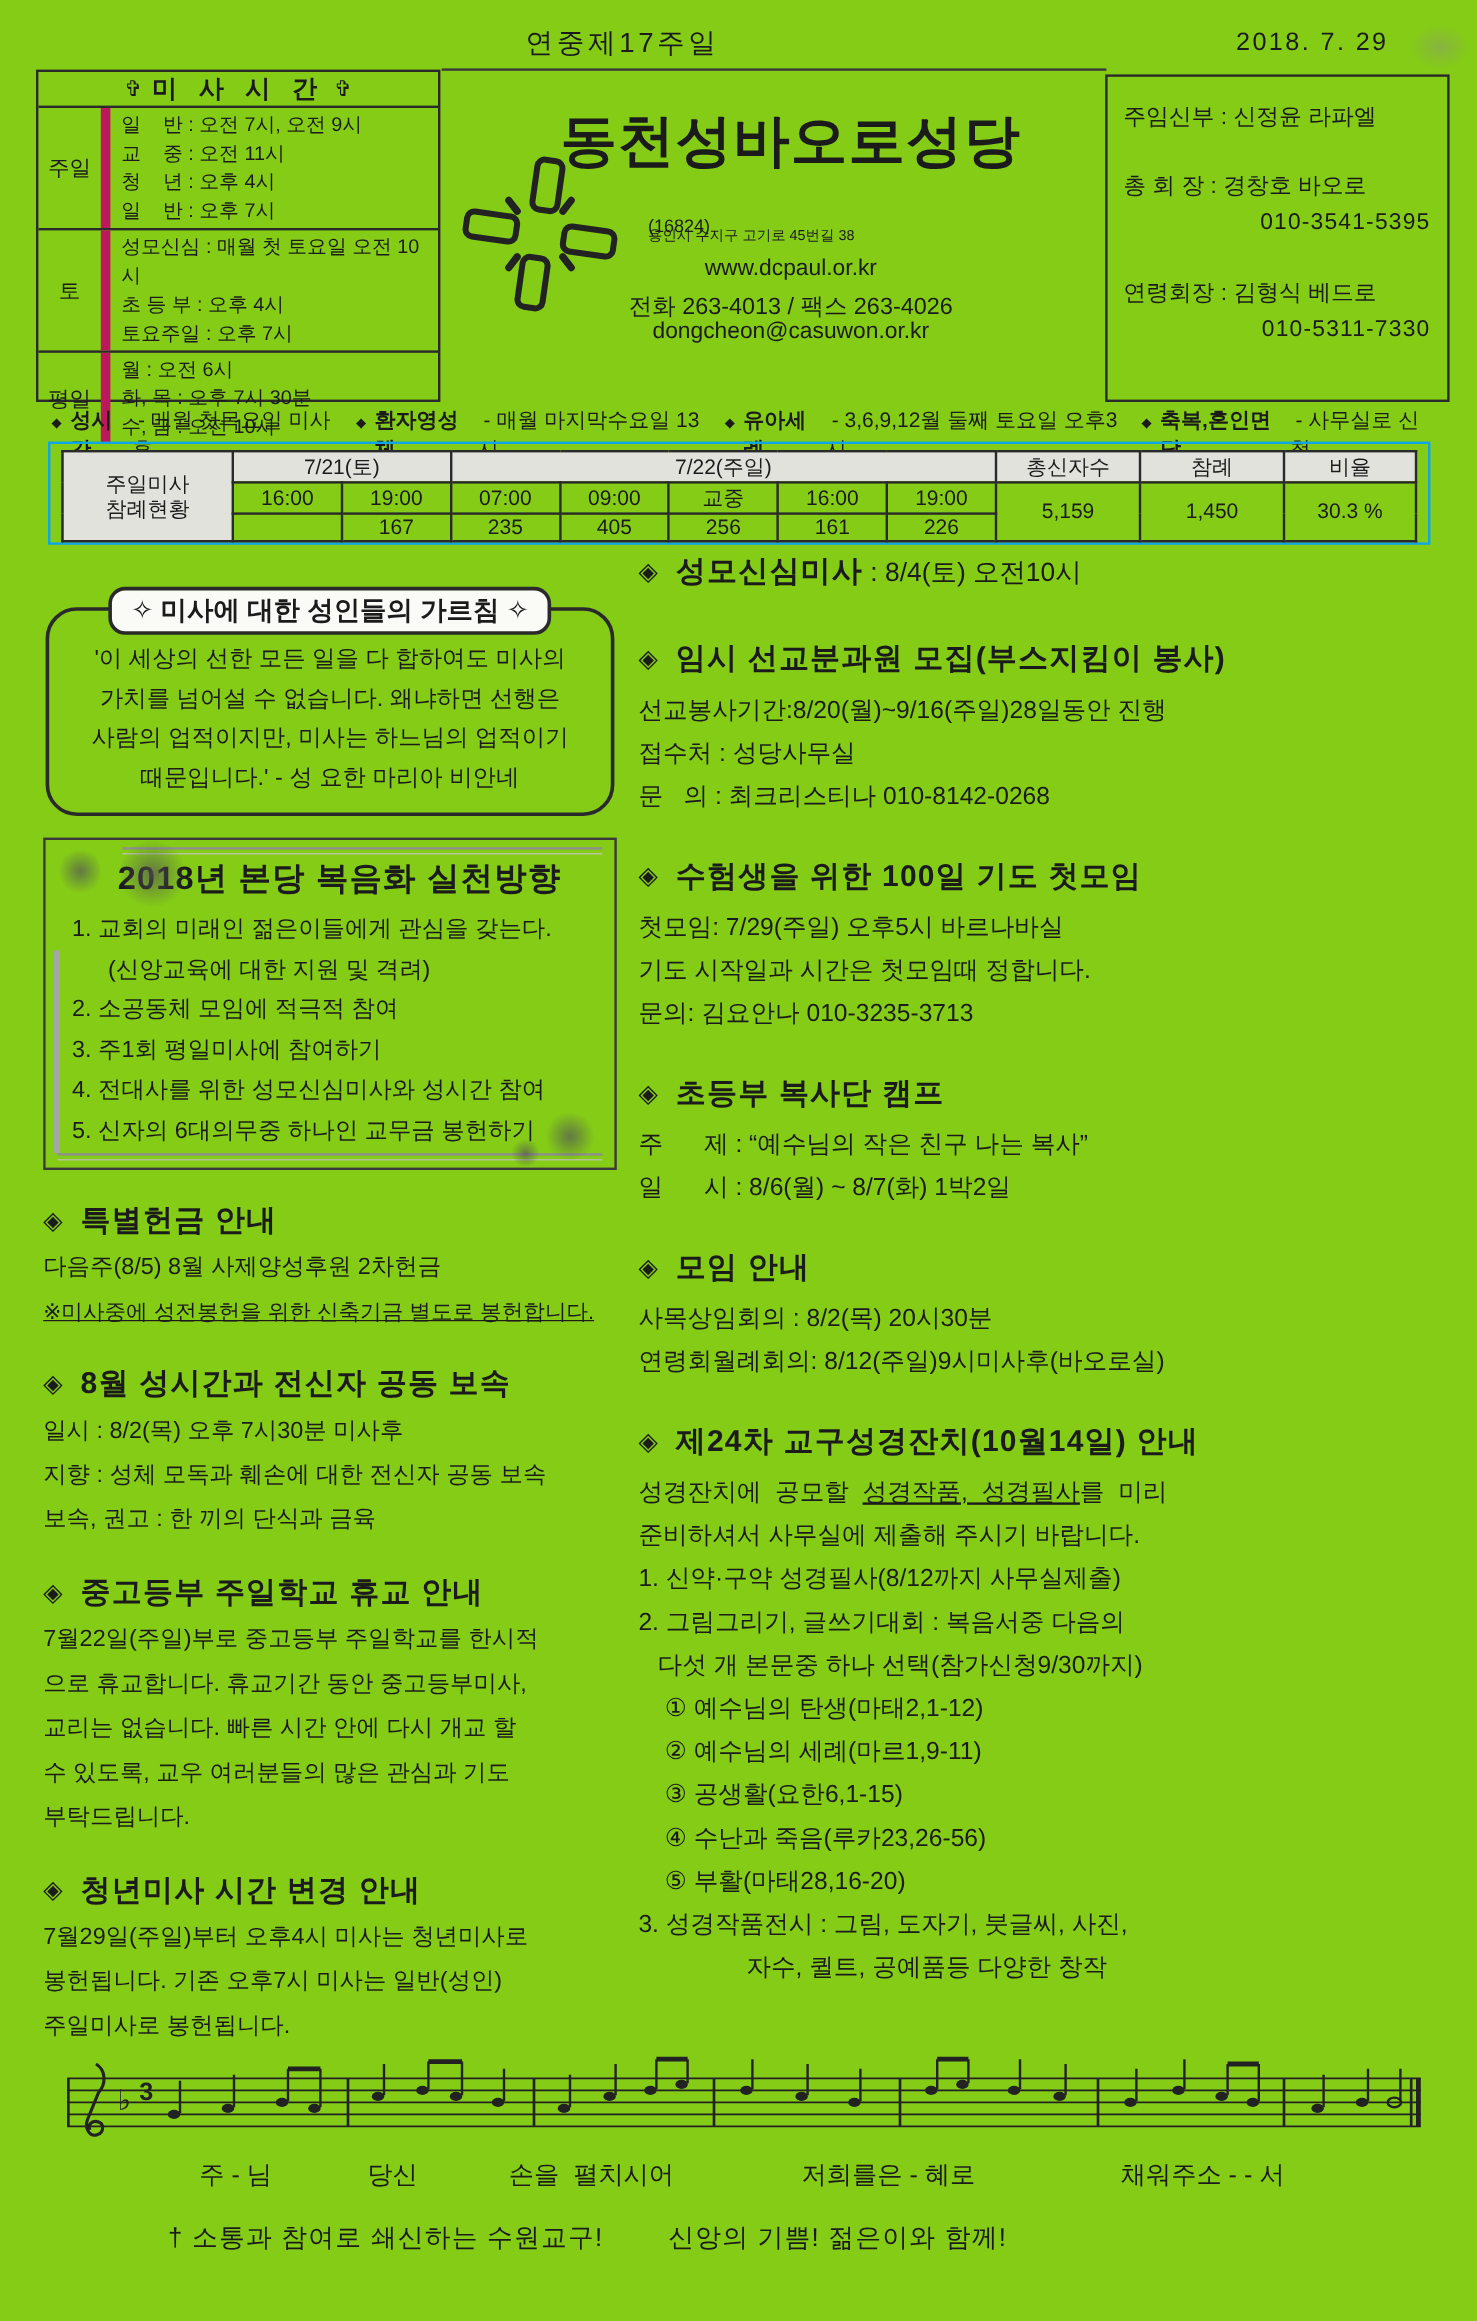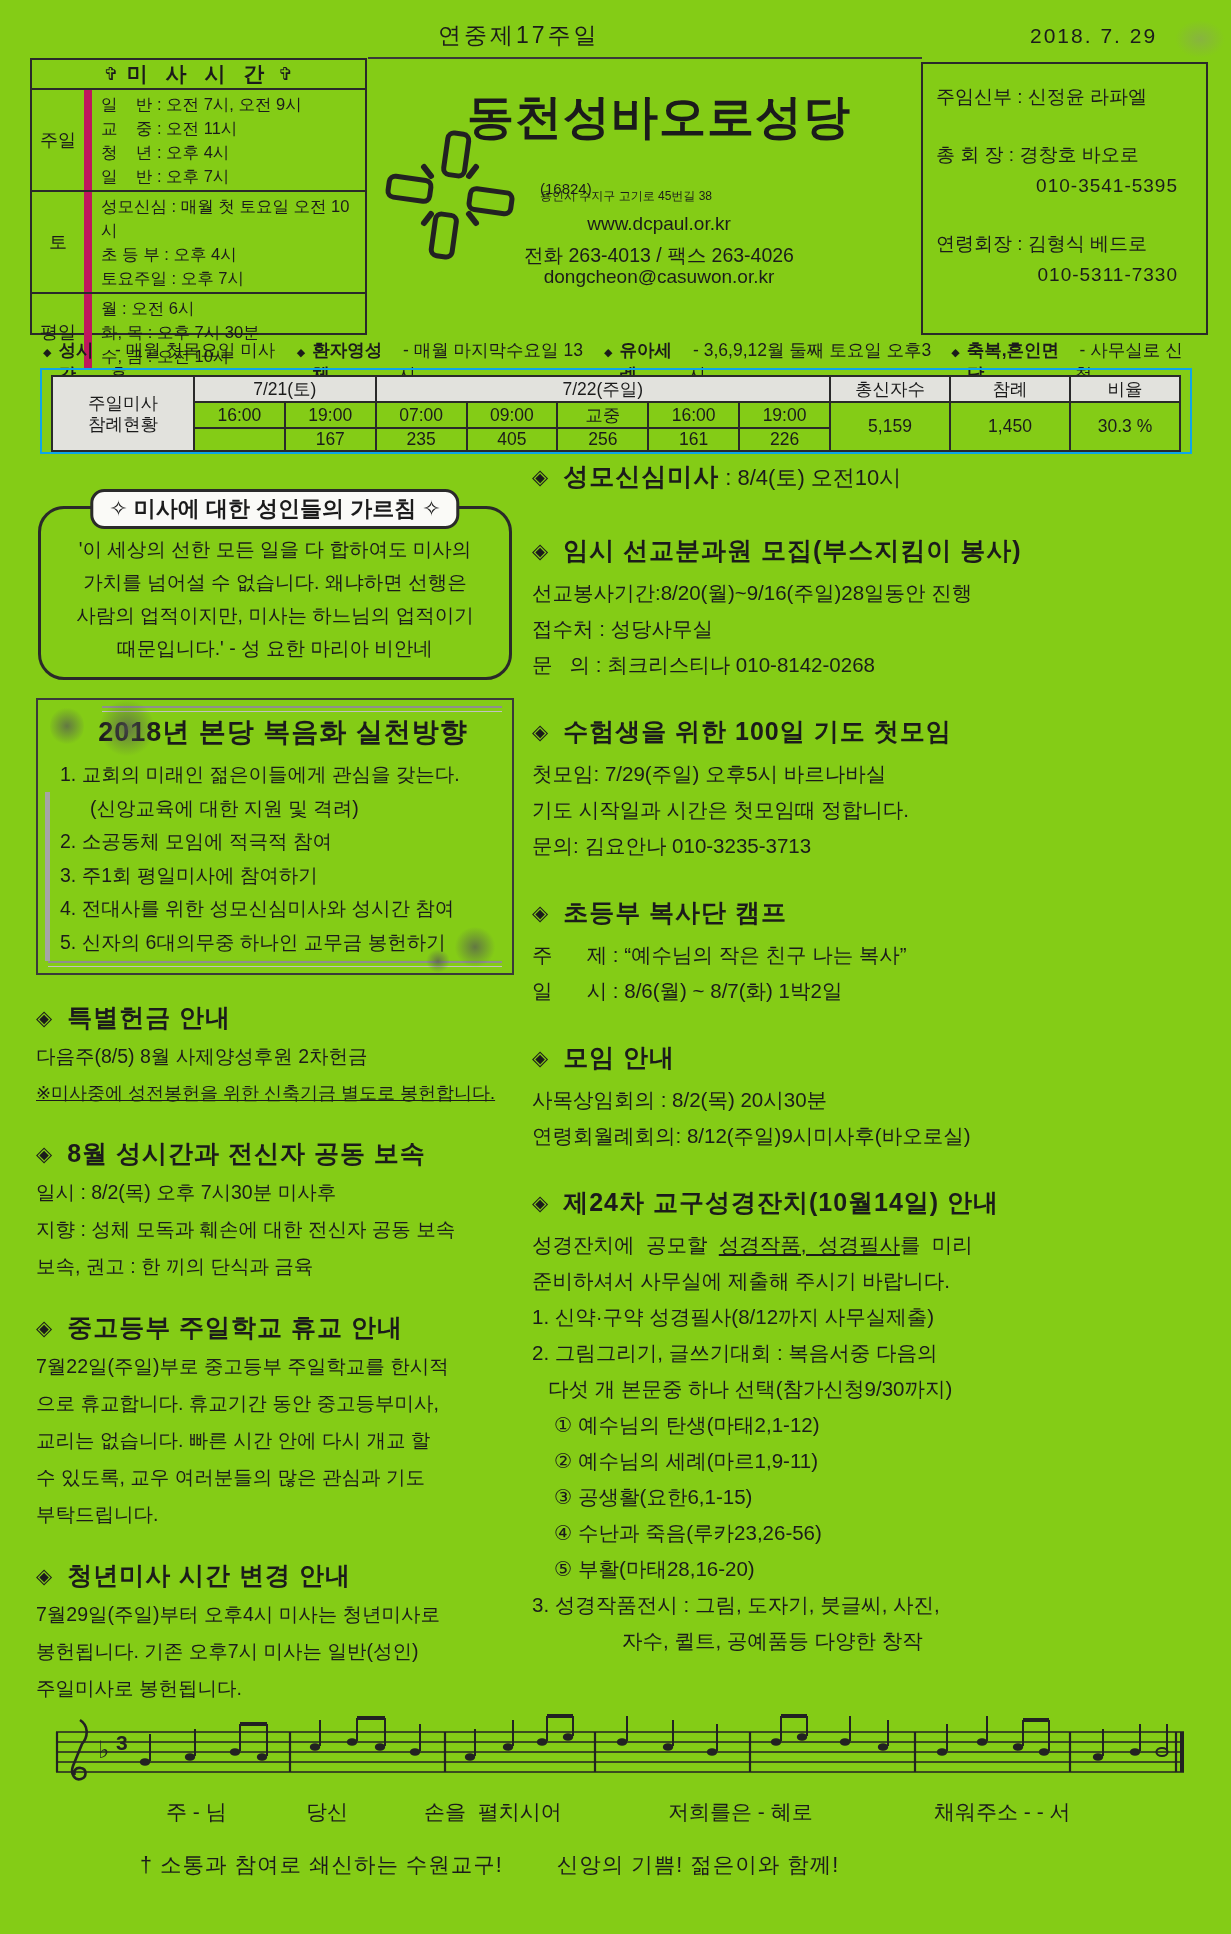--- a/index.html
+++ b/index.html
@@ -34,21 +34,21 @@
   
   .church-name{left:426px;top:86px;width:466px;text-align:center;font-size:47px;font-weight:bold;letter-spacing:1px;}
   .church-postal{left:540px;top:180px;font-size:15px;}
   .church-address{left:540px;top:188px;font-size:12px;}
   .church-website{left:426px;top:213px;width:466px;text-align:center;font-size:19px;}
   .church-phone{left:426px;top:242px;width:466px;text-align:center;font-size:19.5px;}
   .church-email{left:426px;top:266px;width:466px;text-align:center;font-size:19px;}
 
   
   .staff-box{left:921px;top:62px;width:287px;height:273px;border:2px solid #2a2a2a;box-sizing:border-box;
-             padding:20px 24px 0 13px;font-size:19px;}
+             padding:20px 10px 0 13px;font-size:19px;}
   .staff-row{white-space:pre-wrap;}
   .staff-phone{text-align:right;padding-right:4px;margin:7px 0 0;letter-spacing:1px;}
   .sp1{margin-bottom:32px;} .sp2{margin-bottom:34px;}
 
   
   .notice{left:36px;top:338px;width:1162px;font-size:17.5px;display:flex;align-items:baseline;}
   .notice .nb{font-size:11px;margin:0 7px;}
   .notice b{font-weight:bold;}
   .notice span.d{white-space:pre-wrap;}
 

